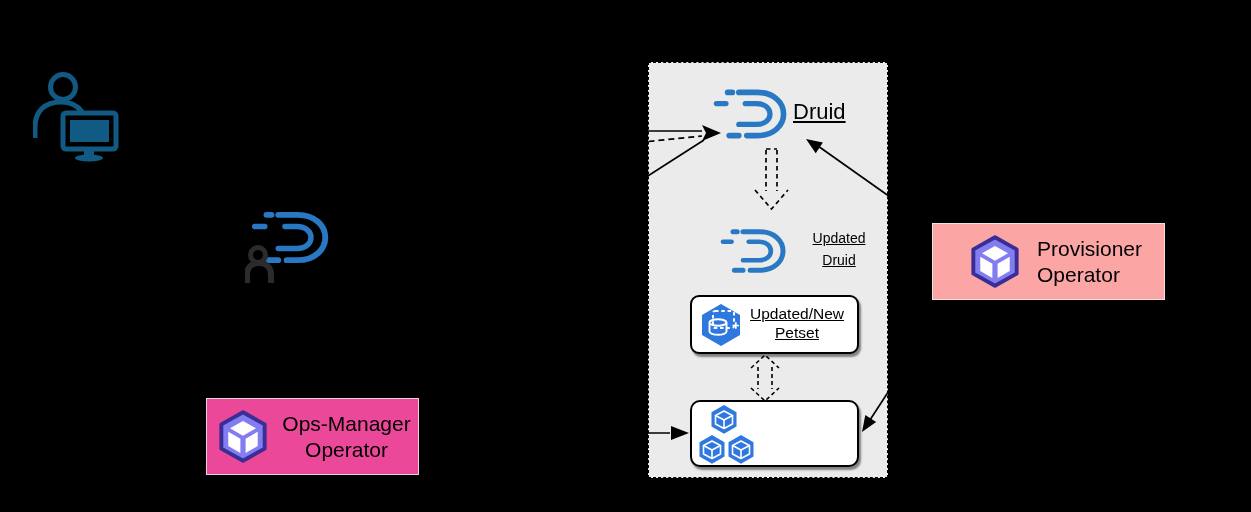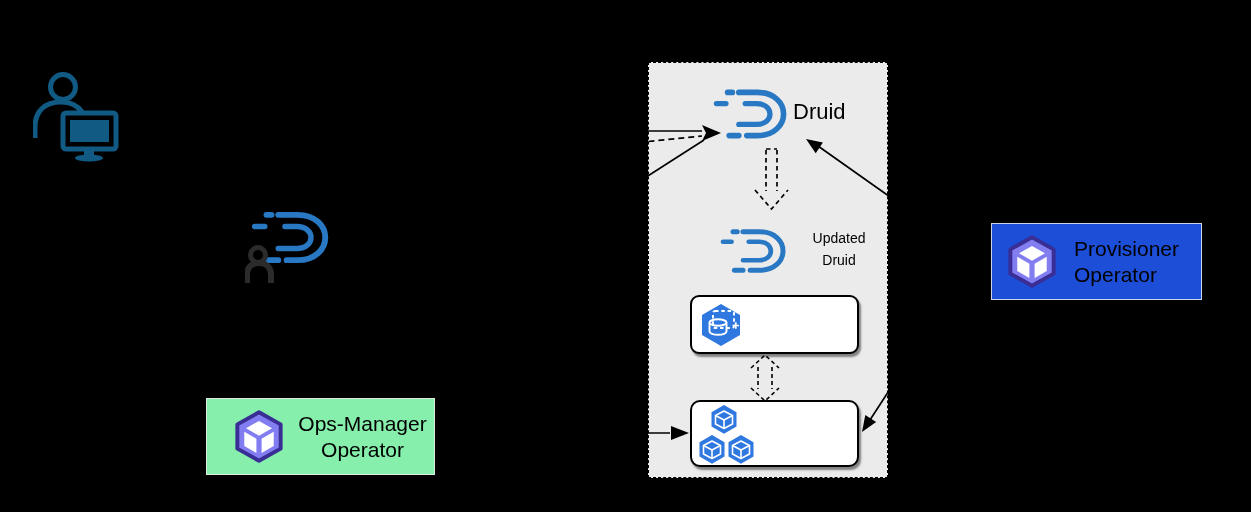--- a/index.html
+++ b/index.html
@@ -9,29 +9,29 @@
   
   #cluster{left:648px;top:62px;width:238px;height:414px;background:#ebebeb;
            border:1px dashed #000;z-index:1;}
   
   .white-node{background:#fff;border:2px solid #000;z-index:10;}
   #petset-box{left:690px;top:295px;width:165px;height:55px;border-radius:9px;
               box-shadow:2px 3px 2px rgba(0,0,0,0.45);}
   #pod-box{left:690px;top:400px;width:165px;height:63px;border-radius:10px;
            box-shadow:2px 3px 2px rgba(0,0,0,0.45);}
   
-  #ops-box{left:206px;top:398px;width:211px;height:75px;background:#86efac;
-           border:1px solid rgba(235,235,235,0.85);z-index:10;display:flex;align-items:center;padding-left:16px;}
-  #prov-box{left:991px;top:223px;width:209px;height:75px;background:#1d4ed8;
-            border:1px solid rgba(235,235,235,0.85);z-index:10;display:flex;align-items:center;}
+  #ops-box{left:206px;top:398px;width:211px;height:75px;background:#ec4899;
+           border:1px solid rgba(235,235,235,0.85);z-index:10;display:flex;align-items:center;}
+  #prov-box{left:932px;top:223px;width:209px;height:75px;background:#fca5a5;
+            border:1px solid rgba(235,235,235,0.85);z-index:10;display:flex;align-items:center;padding-left:22px;}
   .op-label{font-size:21px;line-height:26px;}
   #ops-box .op-label{flex:1;text-align:center;margin-left:6px;}
   #prov-box .op-label{text-align:left;margin-left:16px;}
   
-  .lbl{z-index:12;}
+  .lbl{z-index:12;text-decoration:underline;}
   #druid-label{left:793px;top:99px;width:70px;font-size:22px;line-height:26px;}
   #updated-druid-label{left:794px;top:227px;width:90px;text-align:center;font-size:14px;line-height:22px;}
   #petset-label{left:742px;top:304px;width:110px;text-align:center;font-size:15.5px;line-height:19px;}
   #pod-label{left:752px;top:409px;width:100px;text-align:center;font-size:21px;line-height:24px;}
   svg{display:block;}
   #arrows{left:0;top:0;z-index:5;pointer-events:none;}
   .icon{z-index:11;}
 </style>
 </head>
 <body>
@@ -171,20 +171,24 @@
     <svg width="46" height="46" viewBox="0 0 46 46">
       <polygon points="23,2 42,13 42,33 23,44 4,33 4,13" fill="#2f78e0"></polygon>
       <g stroke="#fff" fill="none" stroke-width="1.9">
         <rect x="15" y="9" width="21" height="17" rx="2" stroke-dasharray="3.5 2.8"></rect>
         <ellipse cx="20" cy="20.5" rx="8.5" ry="3.2"></ellipse>
         <path d="M11.5 20.5 V29.5 C11.5 31.3 15.3 32.7 20 32.7 C24.7 32.7 28.5 31.3 28.5 29.5 V20.5"></path>
         <path d="M34.5 23.5 H41 M37.8 20.2 V26.8" stroke-width="1.7"></path>
       </g>
     </svg>
   </div>
+  <div id="petset-label" class="abs lbl">
+    <div>Updated/New</div>
+    <div>Petset</div>
+  </div>
 
   <div id="pod-box" class="abs white-node"></div>
   <div class="abs icon" style="left:709px;top:404px;">
     <svg width="30" height="31" viewBox="0 0 30 31">
       <polygon points="15,1 27.5,8.2 27.5,22.6 15,29.8 2.5,22.6 2.5,8.2" fill="#2f78e0"></polygon>
       <g stroke="#fff" stroke-width="1.6" fill="none" stroke-linejoin="round">
         <path d="M6.5 11.5 L15 7 L23.5 11.5 L15 16 Z"></path>
         <path d="M6.5 11.5 V20 L15 24.5 V16"></path>
         <path d="M23.5 11.5 V20 L15 24.5"></path>
       </g>

